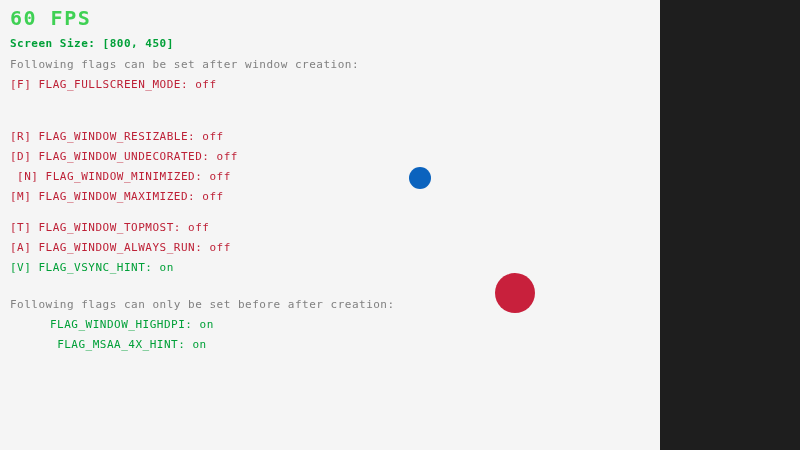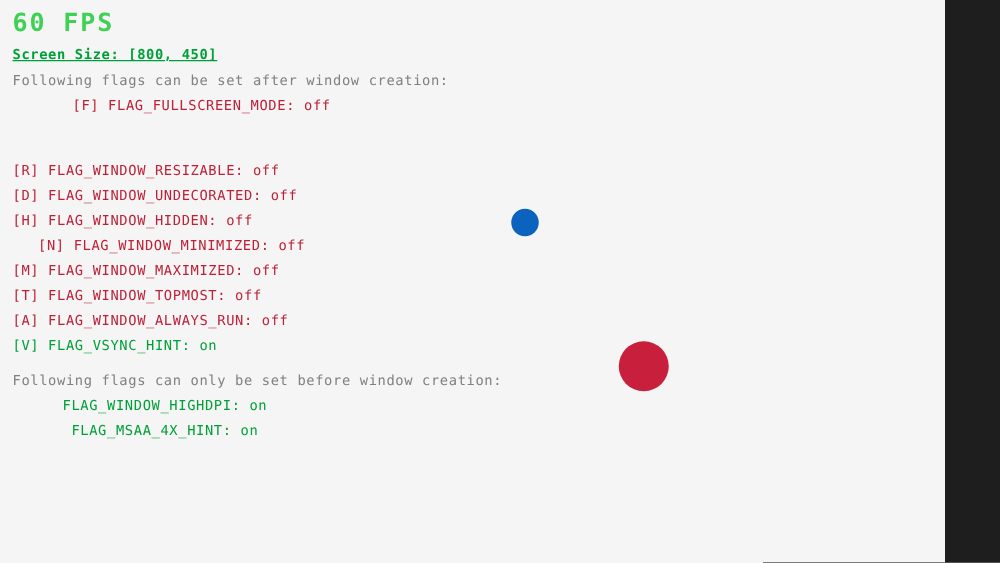--- a/index.html
+++ b/index.html
@@ -3,21 +3,21 @@
 <meta charset="utf-8">
 <title>raylib window flags</title>
 <style>
   html, body {
     margin: 0;
     padding: 0;
     background: #1e1e1e;
   }
   #screen {
     position: relative;
-    width: 756px;
+    width: 660px;
     height: 450px;
     overflow: hidden;
     background: #F5F5F5;
     font-family: "DejaVu Sans Mono", "Liberation Mono", monospace;
     -webkit-font-smoothing: none;
     user-select: none;
   }
 
   
   .txt {
@@ -35,21 +35,20 @@
     color: #3FD154;
     letter-spacing: 1.5px;
   }
 
   #screen-size {
     left: 10px;
     top: 38px;
     font-size: 11px;
     color: #00A038;
     font-weight: bold;
-    text-decoration: underline;
   }
 
   .section-header {
     left: 10px;
     font-size: 11px;
     color: #808080;
   }
   #header-after  { top: 59px; }
   #header-before { top: 299px; }
 
@@ -96,32 +95,31 @@
 
 <div id="screen" style="background: rgb(245, 245, 245);">
 
   <div id="fps-counter" class="txt" style="color: rgb(63, 209, 84);">60 FPS</div>
 
   <div id="screen-size" class="txt" style="color: rgb(0, 160, 56);">Screen Size: [800, 450]</div>
 
   <div id="header-after" class="txt section-header" style="color: rgb(128, 128, 128);">Following flags can be set after window creation:</div>
 
   <div id="flags-after" class="flag-list">
-      <div class="flag-row off" style="color: rgb(190, 33, 55); margin-left: 48px;">[F] FLAG_FULLSCREEN_MODE: off</div>
+      <div class="flag-row off" style="color: rgb(190, 33, 55);">[F] FLAG_FULLSCREEN_MODE: off</div>
       <div class="flag-row off" style="color: rgb(190, 33, 55); margin-top: 32px;">[R] FLAG_WINDOW_RESIZABLE: off</div>
       <div class="flag-row off" style="color: rgb(190, 33, 55);">[D] FLAG_WINDOW_UNDECORATED: off</div>
-      <div class="flag-row off" style="color: rgb(190, 33, 55);">[H] FLAG_WINDOW_HIDDEN: off</div>
       <div class="flag-row off" style="color: rgb(190, 33, 55); text-align: center;">[N] FLAG_WINDOW_MINIMIZED: off</div>
       <div class="flag-row off" style="color: rgb(190, 33, 55);">[M] FLAG_WINDOW_MAXIMIZED: off</div>
-      <div class="flag-row off" style="color: rgb(190, 33, 55);">[T] FLAG_WINDOW_TOPMOST: off</div>
+      <div class="flag-row off" style="color: rgb(190, 33, 55); margin-top: 11px;">[T] FLAG_WINDOW_TOPMOST: off</div>
       <div class="flag-row off" style="color: rgb(190, 33, 55);">[A] FLAG_WINDOW_ALWAYS_RUN: off</div>
       <div class="flag-row on" style="color: rgb(0, 160, 56);">[V] FLAG_VSYNC_HINT: on</div>
     </div>
 
-  <div id="header-before" class="txt section-header" style="color: rgb(128, 128, 128);">Following flags can only be set before window creation:</div>
+  <div id="header-before" class="txt section-header" style="color: rgb(128, 128, 128);">Following flags can only be set before after creation:</div>
 
   <div id="flags-before" class="flag-list">
       <div class="flag-row on" style="color: rgb(0, 160, 56);">FLAG_WINDOW_HIGHDPI: on</div>
       <div class="flag-row on" style="color: rgb(0, 160, 56); text-align: center;">FLAG_MSAA_4X_HINT: on</div>
     </div>
 
   <div id="ball-blue" class="ball" style="left: 409px; top: 167px; width: 22px; height: 22px; background: rgb(11, 99, 190);"></div>
 
   <div id="ball-red" class="ball" style="left: 495px; top: 273px; width: 40px; height: 40px; background: rgb(200, 32, 60);"></div>
 

